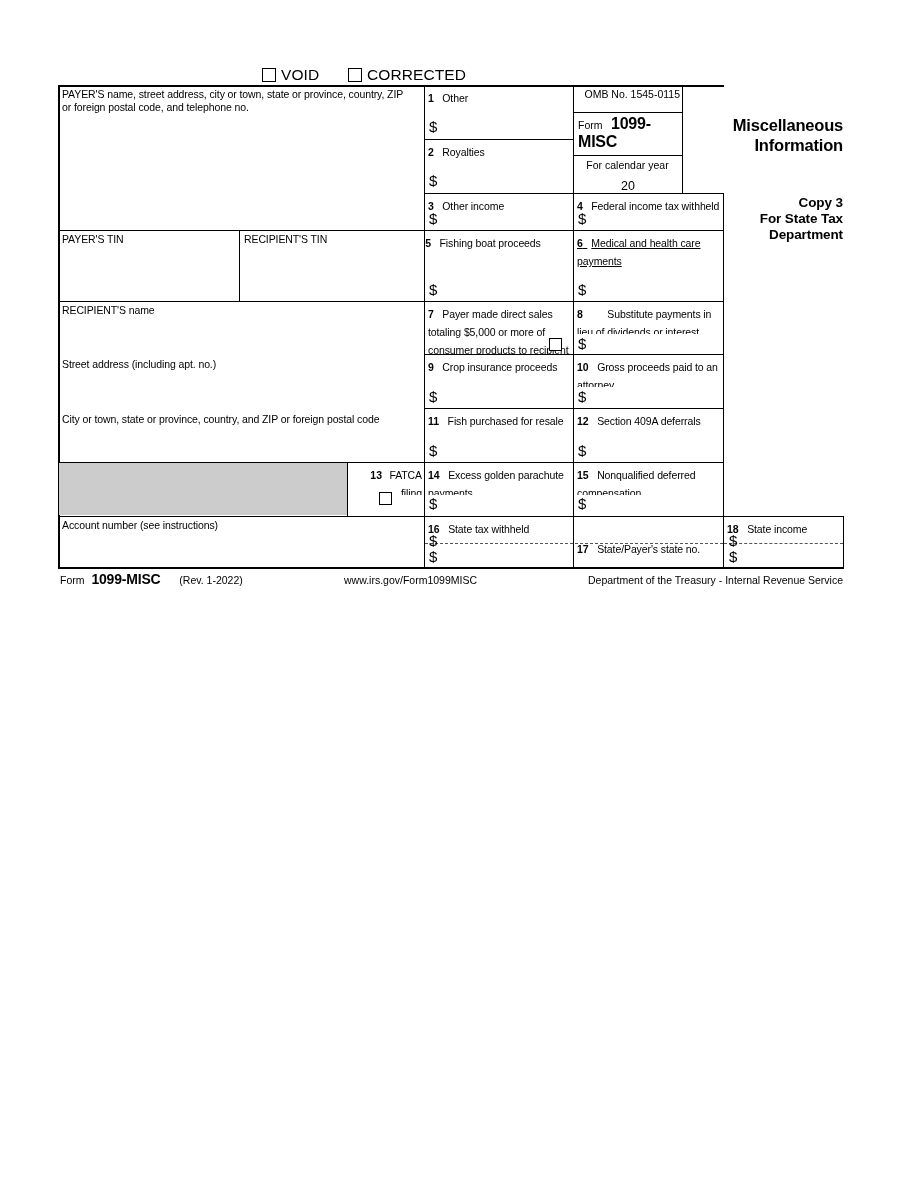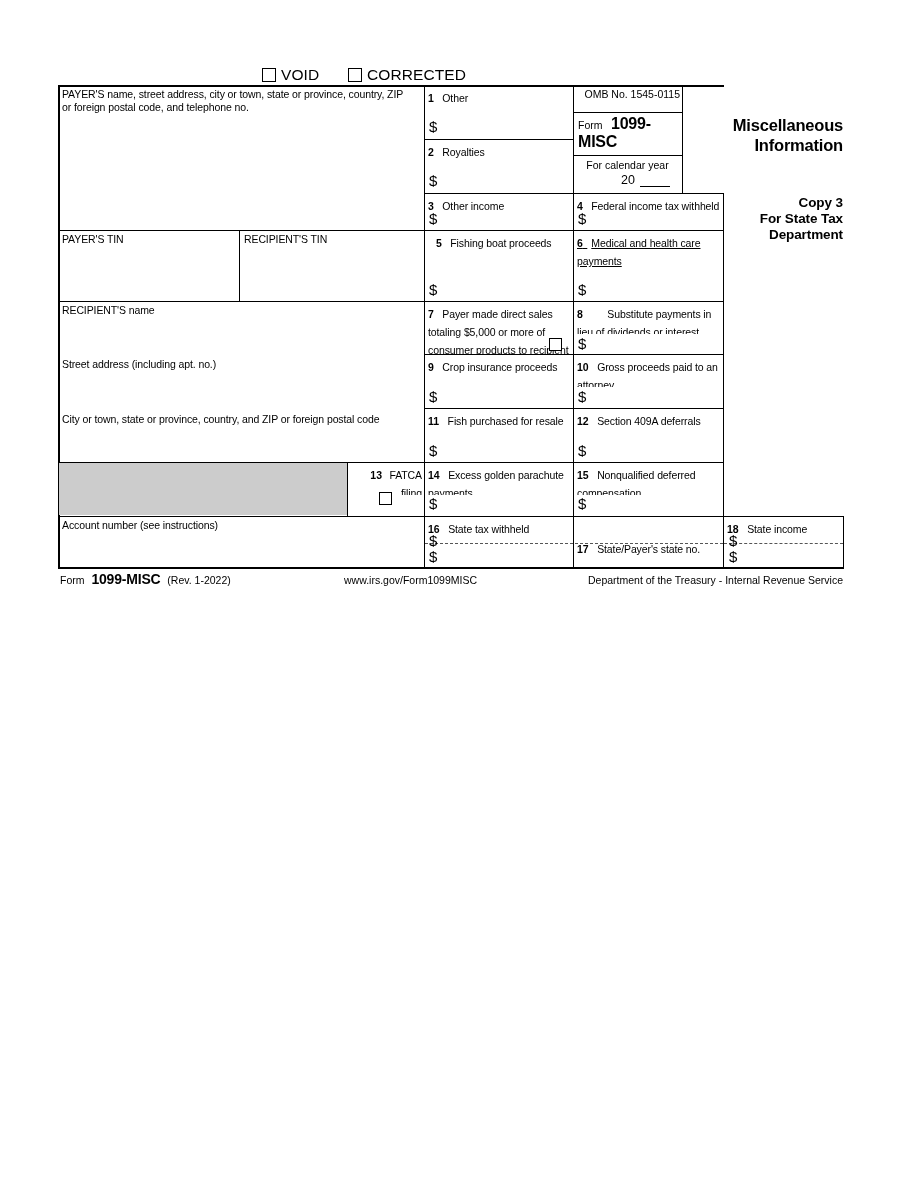--- a/index.html
+++ b/index.html
@@ -180,21 +180,21 @@
 </div>
 
 <div class="cell" style="left:578px; top:115px; width:104px; height:38px;">
   <span class="form-word">Form</span>
   <span class="form-big" style="margin-left:4px;">1099-MISC</span>
   
 </div>
 
 <div class="cell" style="left:575px; top:159px; width:105px; height:32px;">
   <div class="calyear">For calendar year</div>
-  <div class="cal20" style="margin-top:2px;padding-left:36px;">
+  <div class="cal20" style="margin-top:8px;padding-left:36px;">
     <span>20</span><span style="display:inline-block; width:30px; border-bottom:1.2px solid #000; margin-left:5px; vertical-align:bottom; height:11px;"></span>
   </div>
 </div>
 
 <div class="title-big" style="left:640px; top:115px; width:203px;">
   <div>Miscellaneous</div>
   <div>Information</div>
 </div>
 
 <div class="copy-big" style="left:640px; top:195px; width:203px;">
@@ -220,21 +220,21 @@
   <span class="lbl" style="margin-left:4px;">Other income</span>
 </div>
 <div class="dollar" style="left:429px; top:211px;">$</div>
 
 <div class="cell" style="left:577px; top:196px; width:145px; height:20px;">
   <span class="lbl-num">4</span>
   <span class="lbl" style="margin-left:4px;">Federal income tax withheld</span>
 </div>
 <div class="dollar" style="left:578px; top:211px;">$</div>
 
-<div class="cell" style="left:436px; top:233px; width:142px; height:44px;">
+<div class="cell" style="left:412px; top:233px; width:142px; height:44px;text-align:center;">
   <span class="lbl-num">5</span>
   <span class="lbl" style="margin-left:4px;">Fishing boat proceeds</span>
 </div>
 <div class="dollar" style="left:429px; top:282px;">$</div>
 
 <div class="cell" style="left:577px; top:233px; width:142px; height:44px;text-decoration:underline;">
   <span class="lbl-num">6</span>
   <span class="lbl" style="margin-left:4px; display:inline;">Medical and health care payments</span>
 </div>
 <div class="dollar" style="left:578px; top:282px;">$</div>
@@ -308,18 +308,18 @@
 <div class="cell" style="left:727px; top:519px; width:115px; height:20px;">
   <span class="lbl-num">18</span>
   <span class="lbl" style="margin-left:4px;">State income</span>
 </div>
 <div class="dollar" style="left:729px; top:533px;">$</div>
 <div class="dollar" style="left:729px; top:549px;">$</div>
 
 <div class="footer-txt" style="left:60px; top:573px;">
   <span class="footer-form-word">Form</span>
   <span class="footer-big" style="margin-left:4px;">1099-MISC</span>
-  <span class="footer-rev" style="margin-left:4px;">(Rev. 1-2022)</span>
+  <span class="footer-rev" style="margin-left:16px;">(Rev. 1-2022)</span>
 </div>
 
 <div class="footer-txt" style="left:344px; top:574px;">www.irs.gov/Form1099MISC</div>
 
 <div class="footer-txt" style="left:588px; top:574px;">Department of the Treasury - Internal Revenue Service</div>
 
 </body></html>

